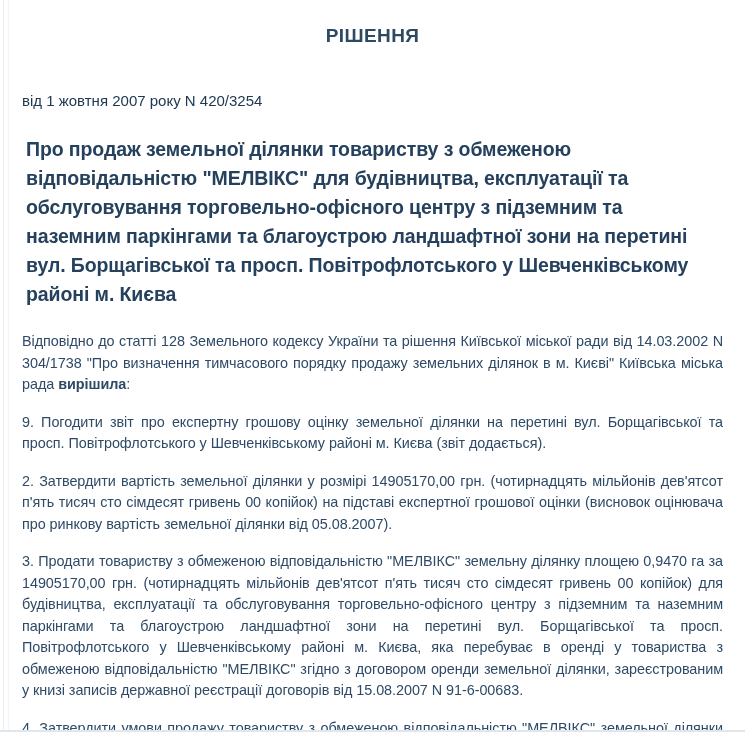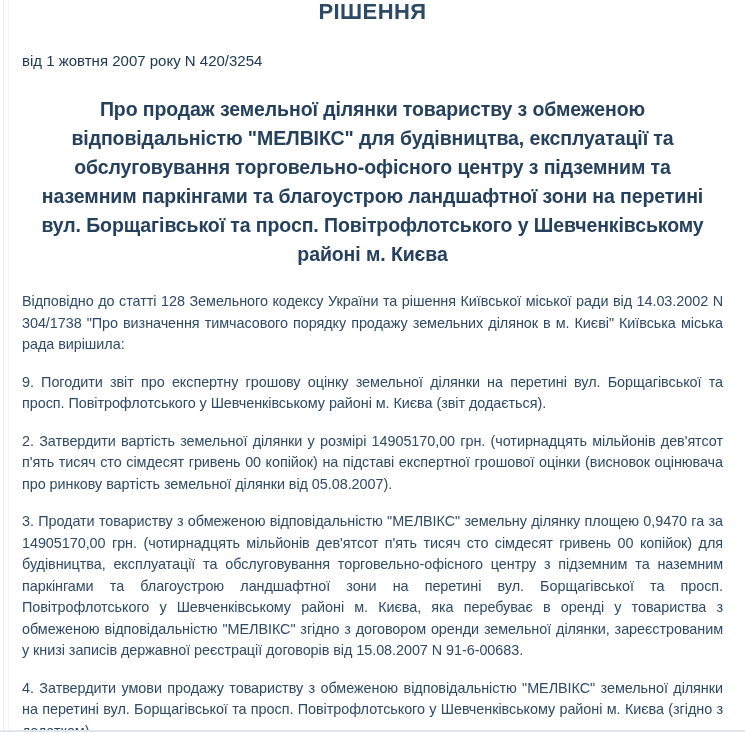--- a/index.html
+++ b/index.html
@@ -36,39 +36,40 @@
 
   .page {
     position: relative;
     padding: 0 22px;
     box-sizing: border-box;
     width: 745px;
   }
 
   .doc-heading {
     text-align: center;
-    font-size: 22px;
+    font-size: 19px;
     font-weight: bold;
     color: #2c4a63;
     letter-spacing: 0.4px;
-    margin: 0;
+    margin: 16px;
+    padding-top: 8px;
     line-height: 24px;
   }
 
   .doc-subtitle {
     font-size: 15px;
     font-weight: normal;
     color: #203a52;
     margin: 0;
     padding-top: 27px;
     line-height: 20px;
   }
 
   .doc-title {
-    text-align: center;
+    text-align: left;
     font-size: 19.5px;
     font-weight: bold;
     color: #25415d;
     line-height: 29px;
     margin: 0;
     padding: 24px 4px 0 4px;
     letter-spacing: -0.1px;
   }
 
   .body-block {
@@ -79,21 +80,21 @@
     text-align: justify;
     font-size: 14.4px;
     color: #2e4a66;
     line-height: 21.5px;
     margin: 0 0 16px 0;
     letter-spacing: -0.05px;
   }
   .para:last-child { margin-bottom: 0; }
 
   .para b {
-    font-weight: normal;
+    font-weight: bold;
   }
 </style>
 </head>
 <body>
 
 <div class="edge-line-a"></div>
 <div class="edge-line-b"></div>
 
 <div class="page">
 

